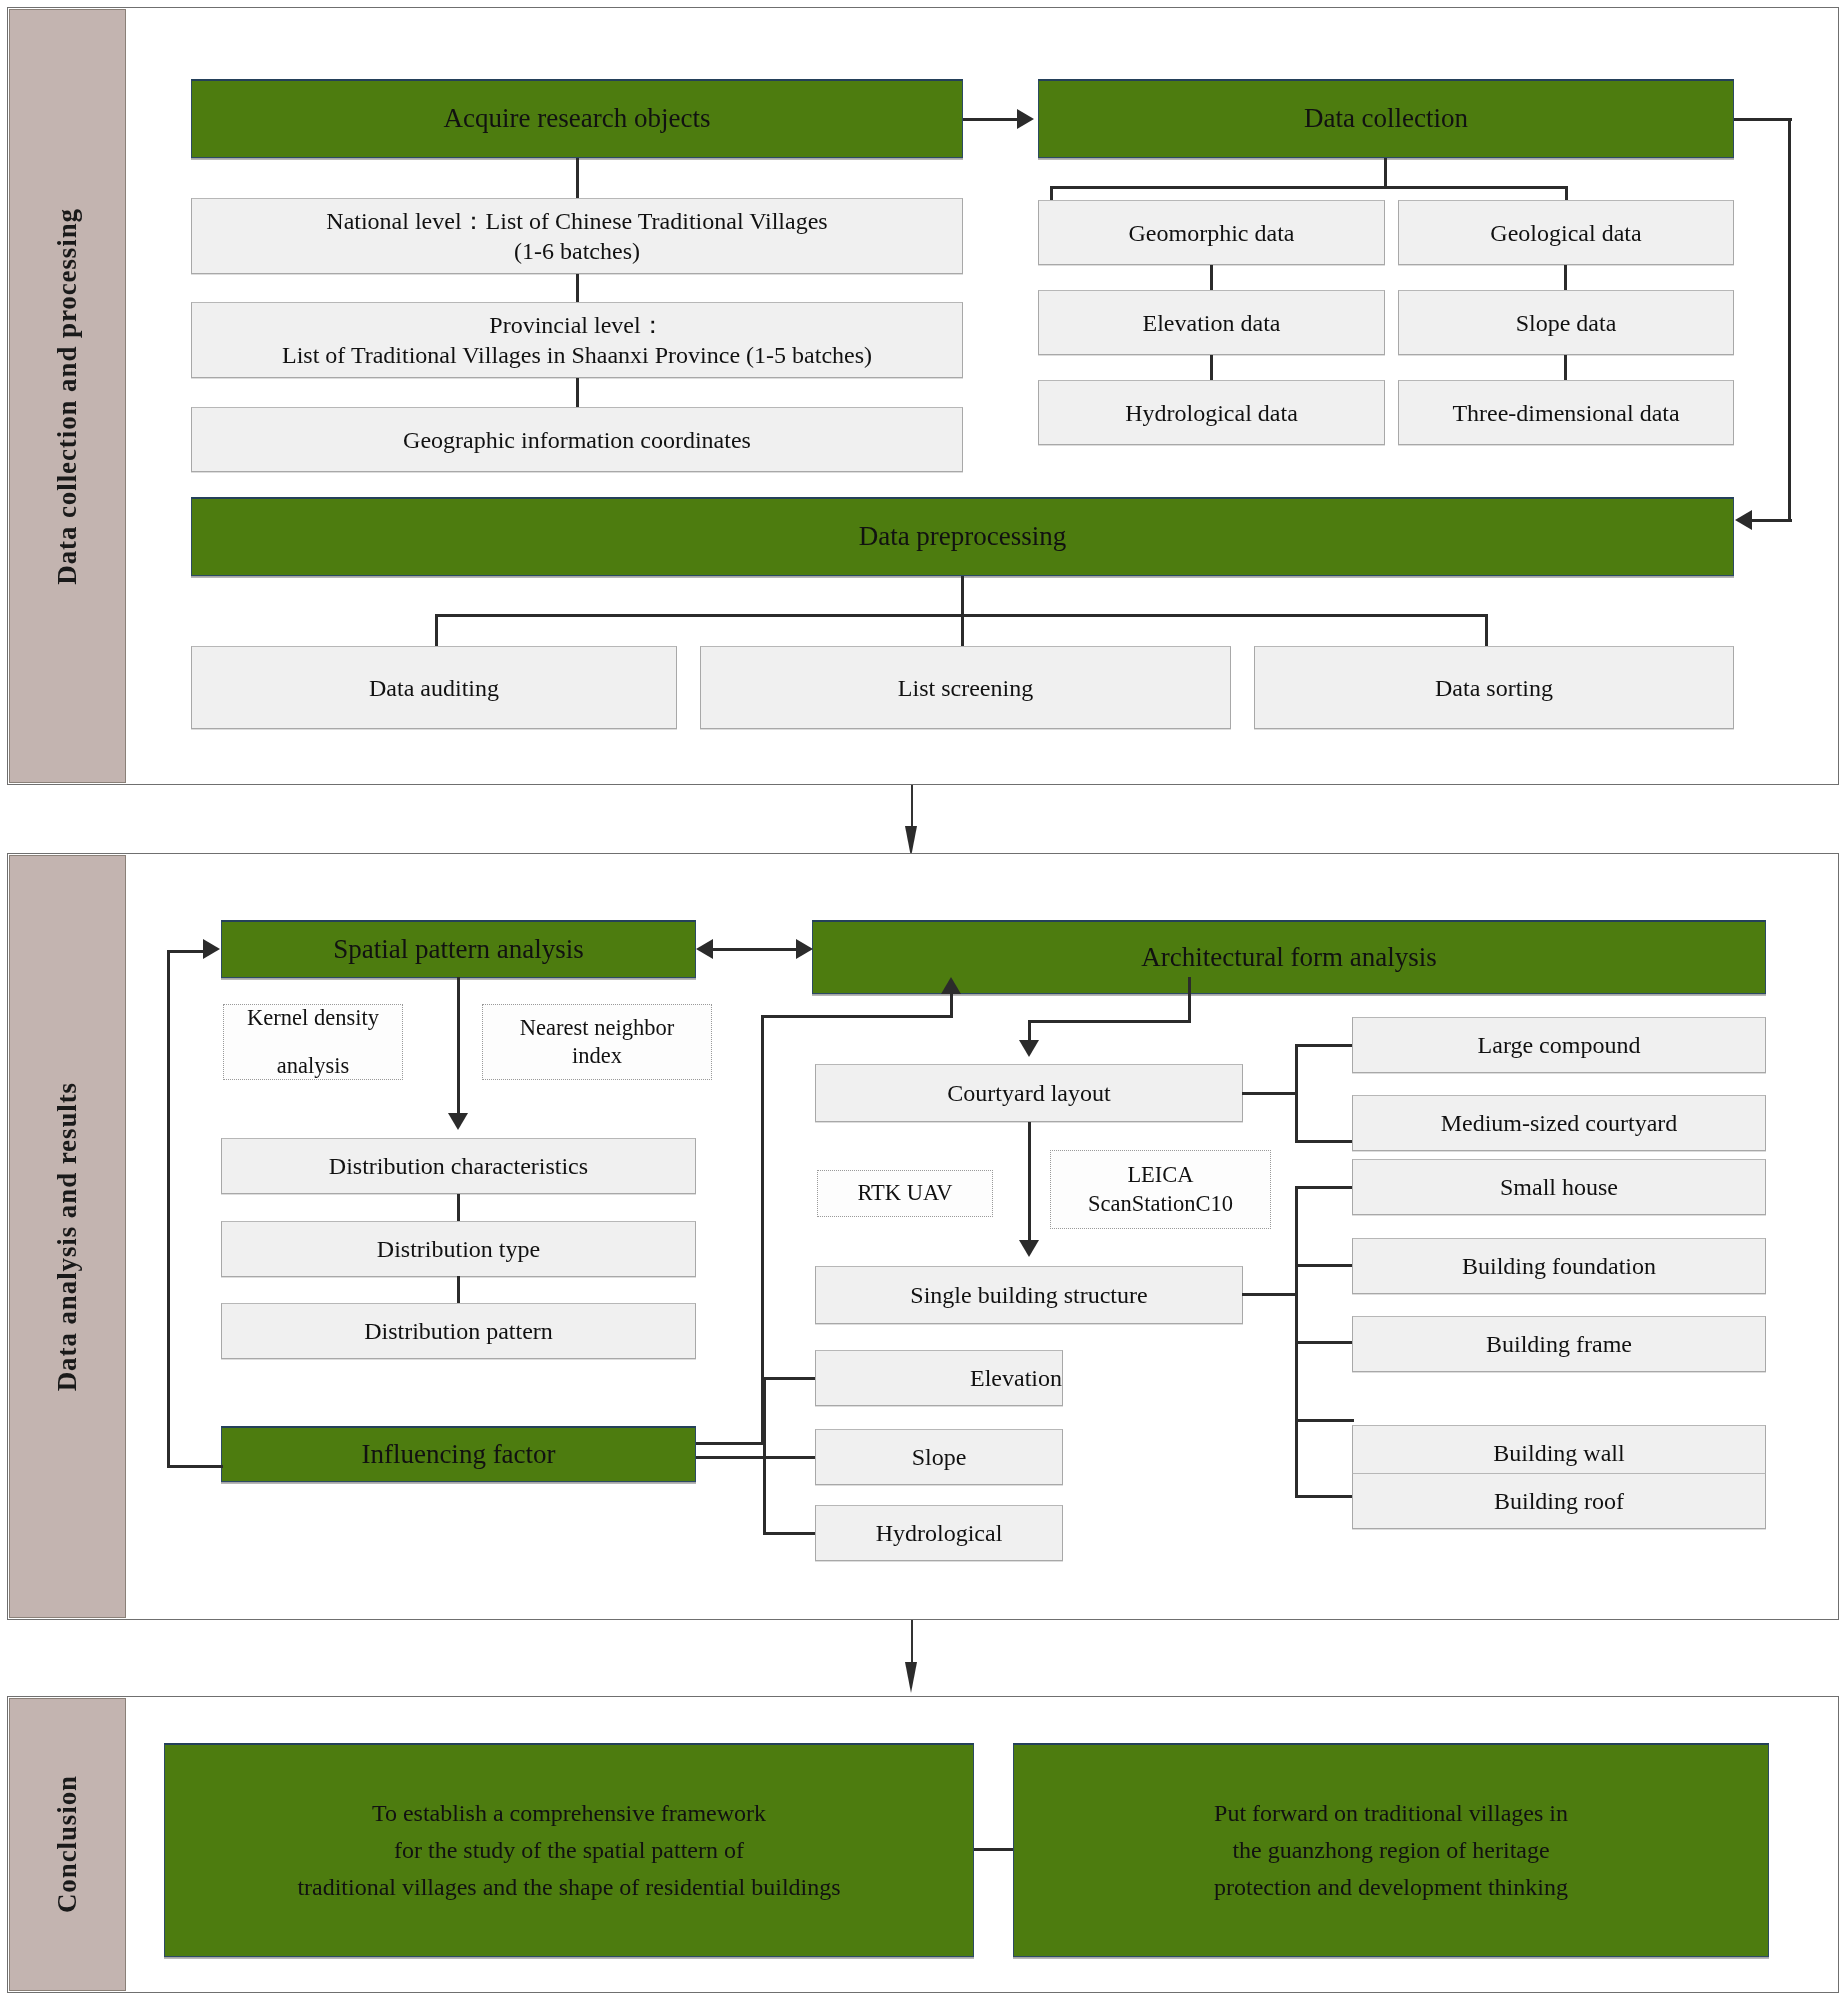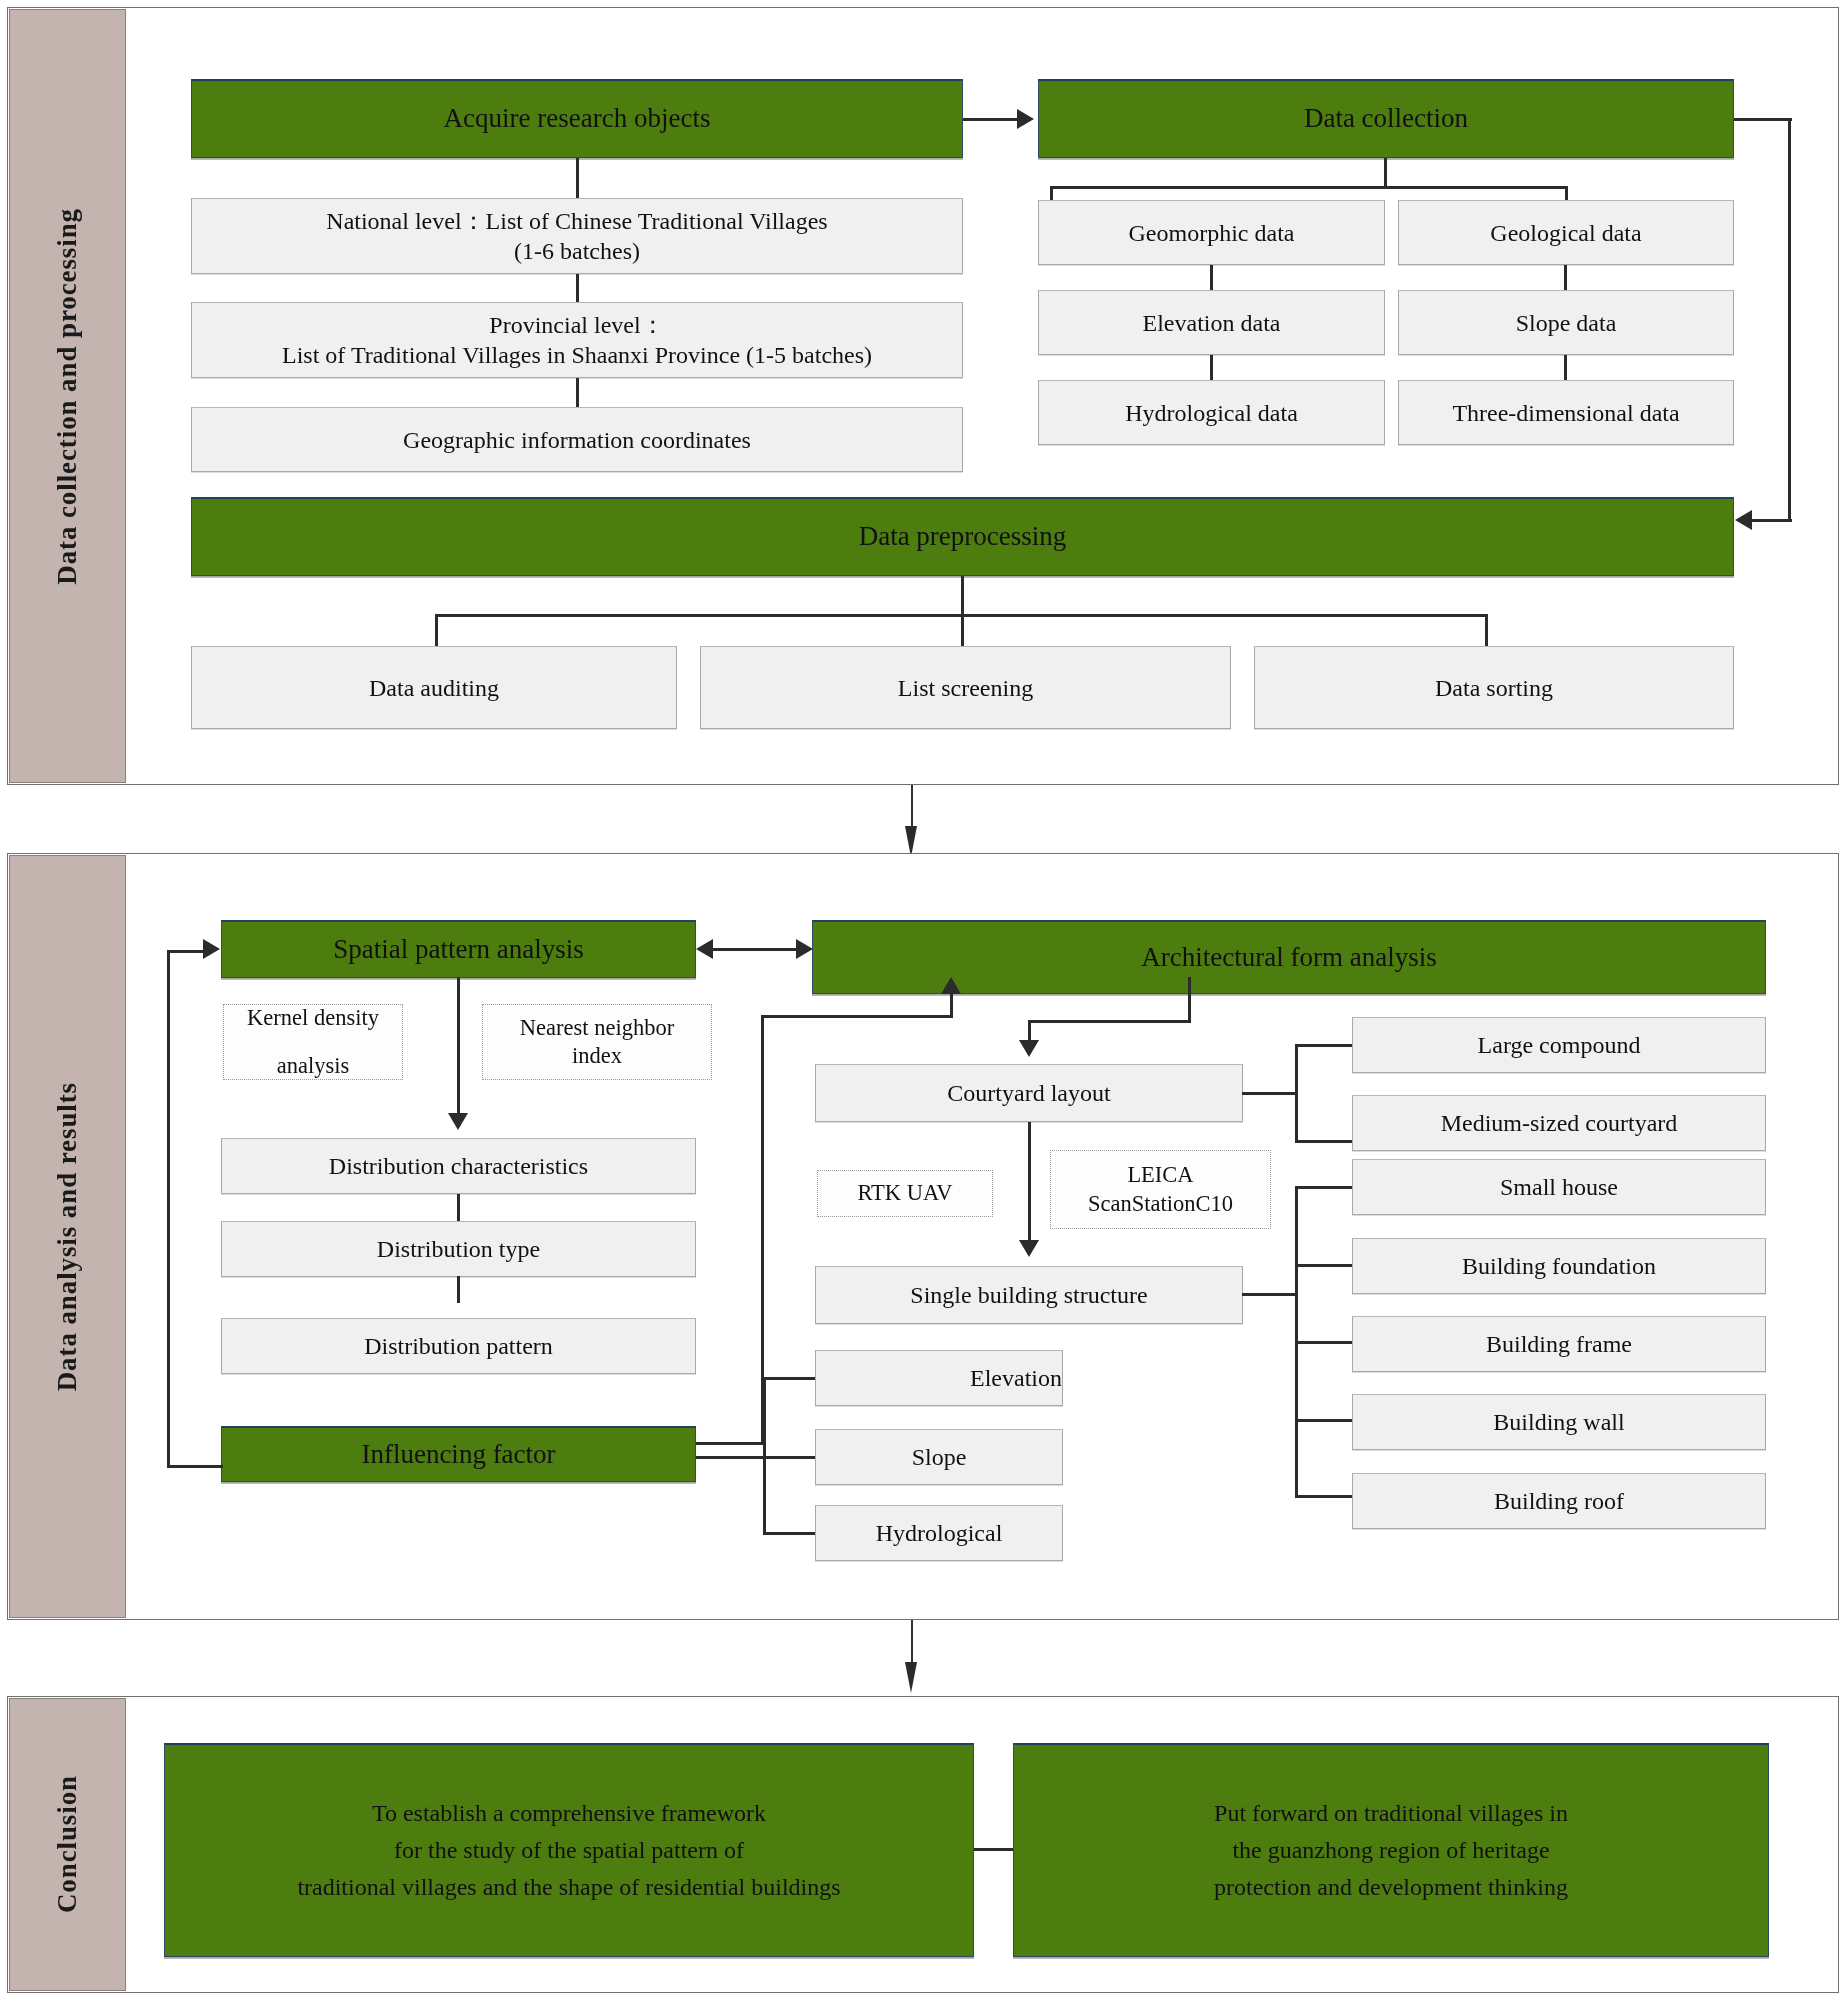--- a/index.html
+++ b/index.html
@@ -156,21 +156,21 @@
   <div class="arrow ar-down" style="left:448px;top:1113px;"></div>
 
   <div class="box grey" style="left:221px;top:1138px;width:475px;height:56px;">
     <span>Distribution characteristics</span>
     </div>
   <div class="ln v" style="left:457px;top:1194px;height:27px;"></div>
   <div class="box grey" style="left:221px;top:1221px;width:475px;height:56px;">
     <span>Distribution type</span>
     </div>
   <div class="ln v" style="left:457px;top:1276px;height:27px;"></div>
-  <div class="box grey" style="left:221px;top:1303px;width:475px;height:56px;margin-top:15px;">
+  <div class="box grey" style="left:221px;top:1303px;width:475px;height:56px;">
     <span>Distribution pattern</span>
     </div>
 
   <div class="box blue" style="left:221px;top:1426px;width:475px;height:56px;">
     <span>Influencing factor</span>
     </div>
 
   <div class="ln h" style="left:167px;top:1465px;width:56px;"></div>
   <div class="ln v" style="left:167px;top:950px;height:518px;"></div>
   <div class="ln h" style="left:167px;top:950px;width:38px;"></div>
@@ -243,21 +243,21 @@
 
   <div class="box grey" style="left:1352px;top:1159px;width:414px;height:56px;">
     <span>Small house</span>
     </div>
   <div class="box grey" style="left:1352px;top:1238px;width:414px;height:56px;">
     <span>Building foundation</span>
     </div>
   <div class="box grey" style="left:1352px;top:1316px;width:414px;height:56px;">
     <span>Building frame</span>
     </div>
-  <div class="box grey" style="left:1352px;top:1394px;width:414px;height:56px;">
+  <div class="box grey" style="left:1352px;top:1425px;width:414px;height:56px;">
     <span>Building wall</span>
     </div>
   <div class="box grey" style="left:1352px;top:1473px;width:414px;height:56px;">
     <span>Building roof</span>
     </div>
 
   <div class="ln v thin" style="left:911px;top:1620px;width:1.8px;height:47px;"></div>
   <div class="arrow ar-down-slim" style="left:905px;top:1662px;"></div>
 
   <div class="section" style="left:7.2px;top:1696px;width:1832px;height:297px;"></div>

